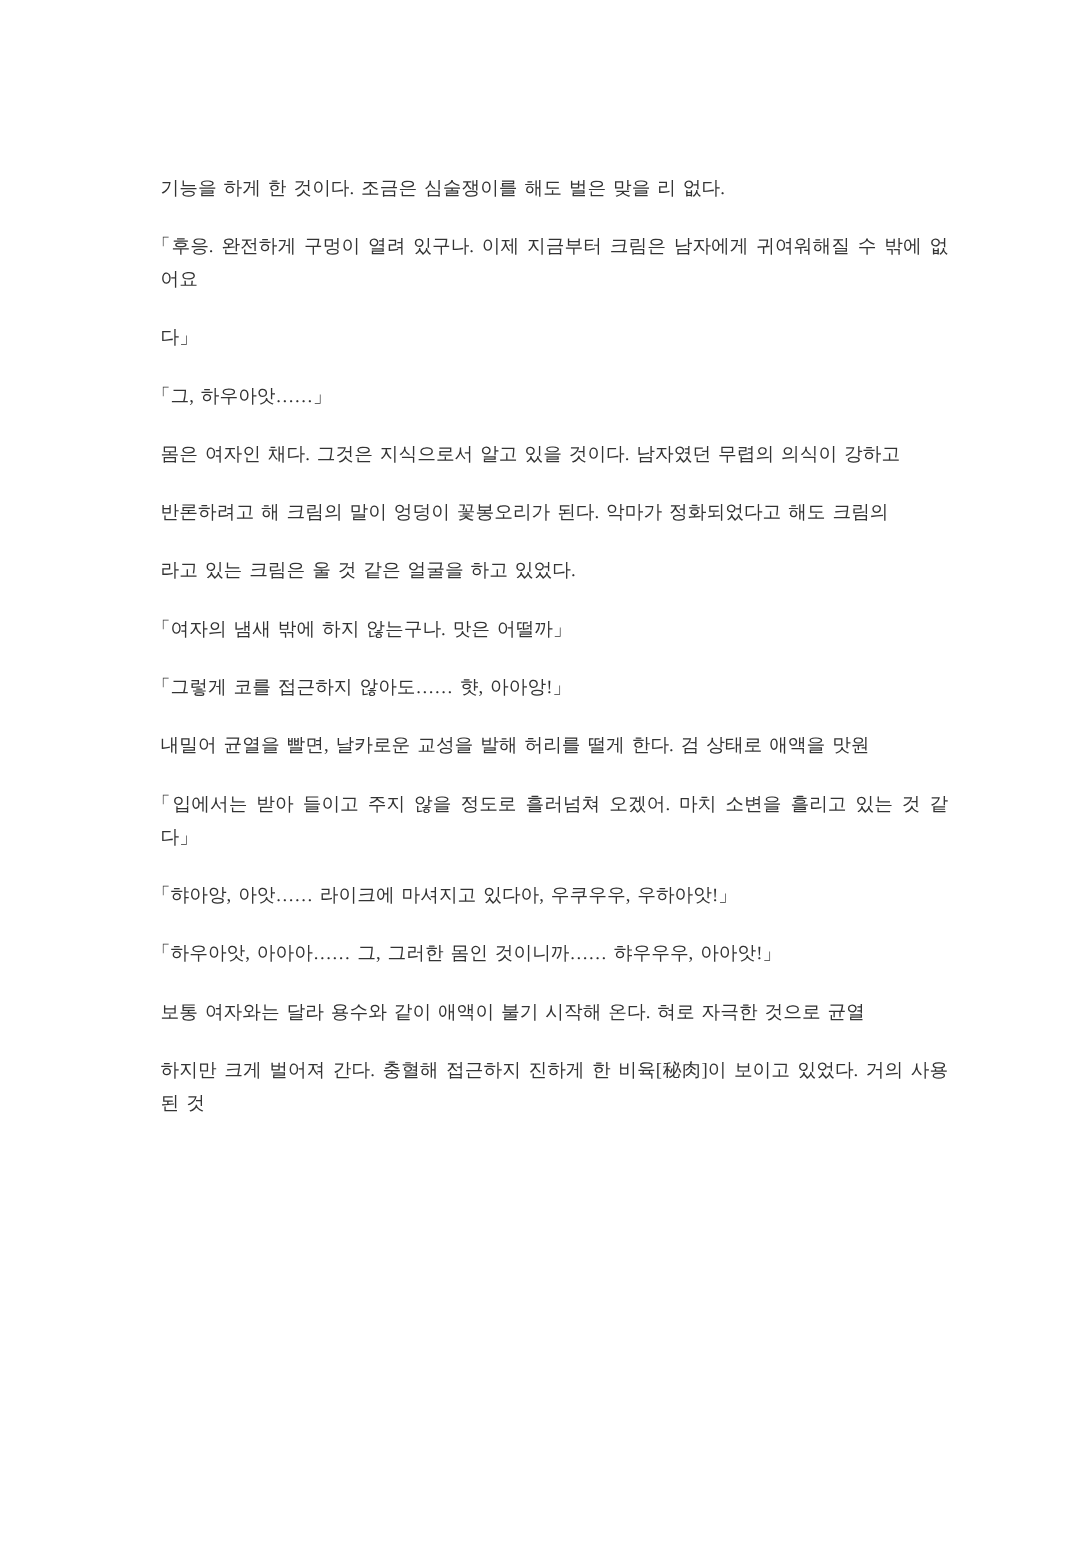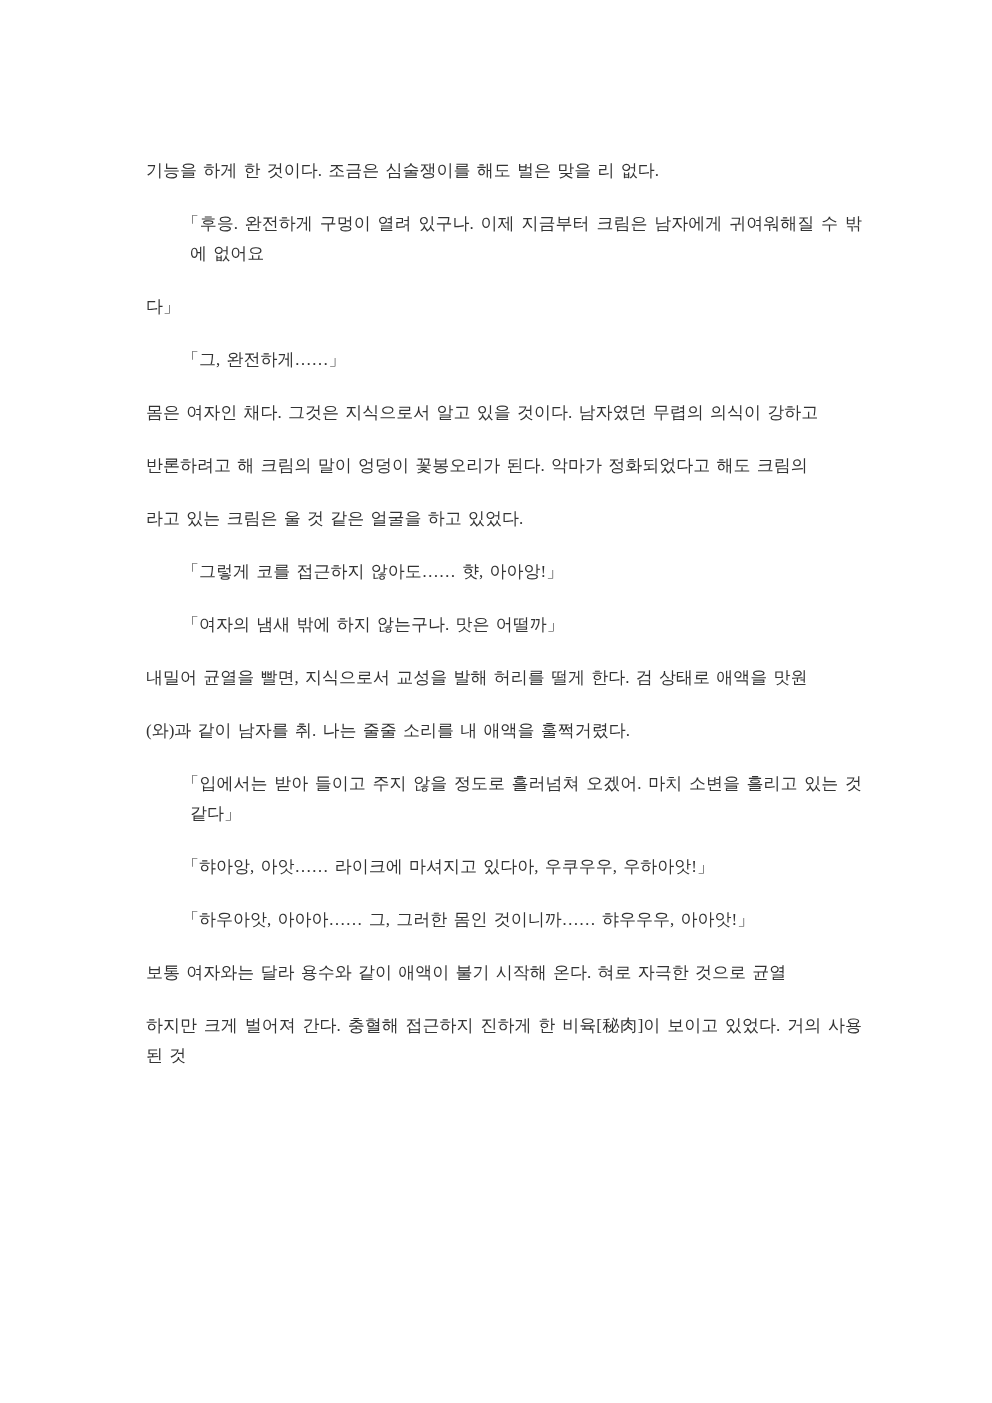--- a/index.html
+++ b/index.html
@@ -23,38 +23,36 @@
     font-size: 17px;
     line-height: 30px;
     color: #333333;
     text-align: justify;
     word-spacing: 2px;
     letter-spacing: 0px;
     word-break: normal;
   }
   .content p.quote {
     text-indent: -8px;
-    margin-left: 44px;
   }
 </style>
 </head>
 <body>
 
 <div class="page">
   <div class="content">
     <p>기능을 하게 한 것이다. 조금은 심술쟁이를 해도 벌은 맞을 리 없다.</p>
     <p class="quote">「후응. 완전하게 구멍이 열려 있구나. 이제 지금부터 크림은 남자에게 귀여워해질 수 밖에 없어요</p>
     <p>다」</p>
-    <p class="quote">「그, 완전하게……」</p>
+    <p class="quote">「그, 하우아앗……」</p>
     <p>몸은 여자인 채다. 그것은 지식으로서 알고 있을 것이다. 남자였던 무렵의 의식이 강하고</p>
     <p>반론하려고 해 크림의 말이 엉덩이 꽃봉오리가 된다. 악마가 정화되었다고 해도 크림의</p>
     <p>라고 있는 크림은 울 것 같은 얼굴을 하고 있었다.</p>
+    <p class="quote">「여자의 냄새 밖에 하지 않는구나. 맛은 어떨까」</p>
     <p class="quote">「그렇게 코를 접근하지 않아도…… 햣, 아아앙!」</p>
-    <p class="quote">「여자의 냄새 밖에 하지 않는구나. 맛은 어떨까」</p>
-    <p>내밀어 균열을 빨면, 지식으로서 교성을 발해 허리를 떨게 한다. 검 상태로 애액을 맛원</p>
-    <p>(와)과 같이 남자를 취. 나는 줄줄 소리를 내 애액을 훌쩍거렸다.</p>
+    <p>내밀어 균열을 빨면, 날카로운 교성을 발해 허리를 떨게 한다. 검 상태로 애액을 맛원</p>
     <p class="quote">「입에서는 받아 들이고 주지 않을 정도로 흘러넘쳐 오겠어. 마치 소변을 흘리고 있는 것 같다」</p>
     <p class="quote">「햐아앙, 아앗…… 라이크에 마셔지고 있다아, 우쿠우우, 우하아앗!」</p>
     <p class="quote">「하우아앗, 아아아…… 그, 그러한 몸인 것이니까…… 햐우우우, 아아앗!」</p>
     <p>보통 여자와는 달라 용수와 같이 애액이 불기 시작해 온다. 혀로 자극한 것으로 균열</p>
     <p>하지만 크게 벌어져 간다. 충혈해 접근하지 진하게 한 비육[秘肉]이 보이고 있었다. 거의 사용된 것</p>
   </div>
 </div>
 
 </body></html>

